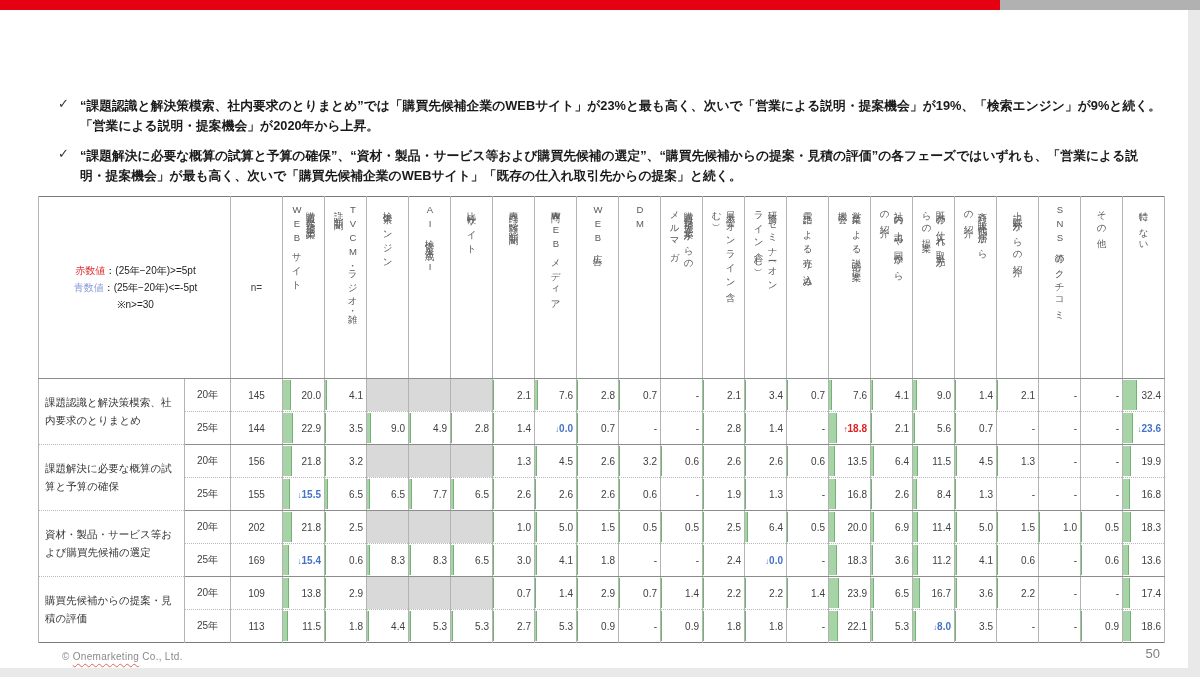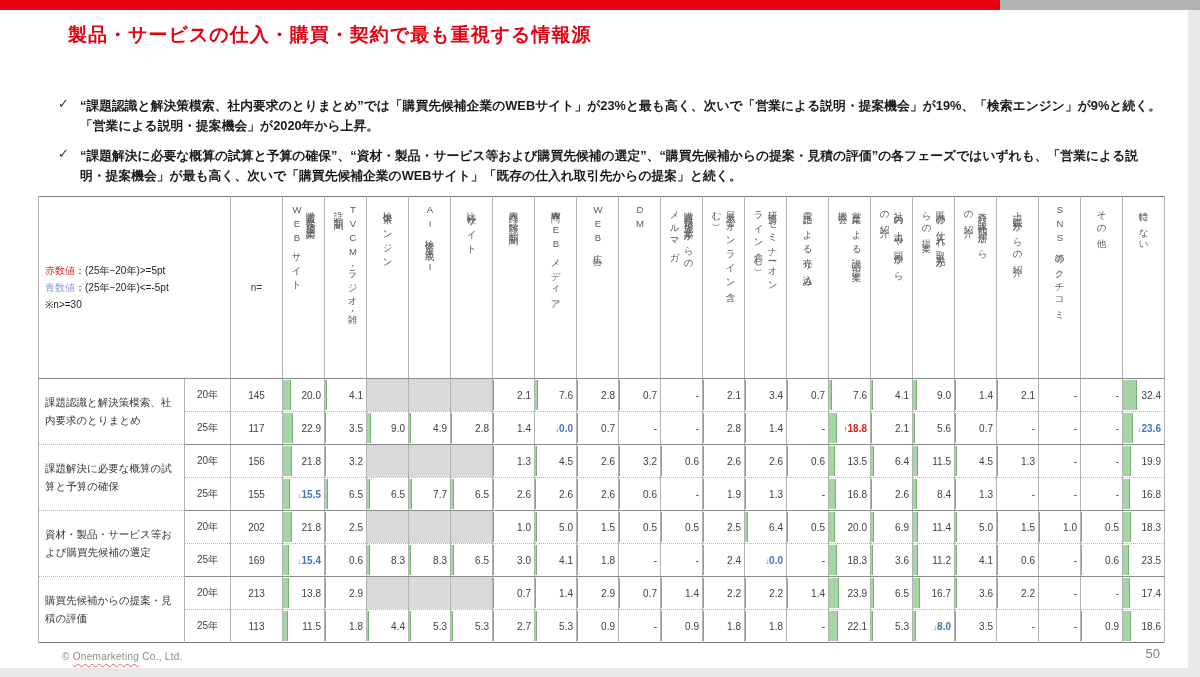--- a/index.html
+++ b/index.html
@@ -14,21 +14,21 @@
   .bullets { position:absolute; left:58px; top:86px; width:1105px; }
   .bullet { display:flex; margin-bottom:9px; }
   .bullet .check { width:22px; font-size:13px; color:#333; flex:none; }
   .bullet .btext { flex:1; font-size:12.8px; font-weight:bold; color:#1a1a1a; line-height:1.6; }
 
   
   .tablewrap { position:absolute; left:38px; top:186px; }
   table { border-collapse:collapse; table-layout:fixed; background:#fff; border:1px solid #7a7a7a; }
   th, td { border-left:1px solid #b3b3b3; border-right:1px solid #b3b3b3; }
   thead th { border-bottom:1px solid #8c8c8c; background:#fff; font-weight:normal; }
-  th.legend { vertical-align:middle; text-align:left; padding:4px 4px 4px 6px; }
+  th.legend { vertical-align:middle; text-align:center; padding:4px 4px 4px 6px; }
   .legend-line { font-size:10px; color:#222; line-height:1.7; white-space:nowrap; }
   .legend-red  { color:#e03030; }
   .legend-blue { color:#8d9cd8; }
   th.ncol { font-size:10px; color:#404040; text-align:center; vertical-align:middle; }
   th.vh { height:182px; vertical-align:top; text-align:center; padding-top:7px; }
   .vtext { display:inline-block; writing-mode:vertical-rl; text-orientation:upright;
            white-space:pre-line; font-size:9.5px; line-height:14px; letter-spacing:3px;
            color:#595959; max-height:172px; text-align:left; }
 
   tbody td { height:33px; font-size:10px; color:#404040; }
@@ -48,21 +48,20 @@
 
   .footer { position:absolute; left:62px; top:641px; font-size:10px; color:#8a8a8a; letter-spacing:0.3px; }
   .footer .brand { text-decoration:underline wavy #e46060; text-underline-offset:3px; }
   .pagenum { position:absolute; left:1120px; top:636px; width:40px; text-align:right; font-size:13px; color:#808080; }
 </style>
 </head>
 <body>
 
 <div class="viewport">
   <div class="slide">
-    <div class="title">製品・サービスの仕入・購買・契約で最も重視する情報源</div>
 
     <div class="bullets">
       <div class="bullet">
         <span class="check">✓</span>
         <span class="btext">“課題認識と解決策模索、社内要求のとりまとめ”では「購買先候補企業のWEBサイト」が23%と最も高く、次いで「営業による説明・提案機会」が19%、「検索エンジン」が9%と続く。「営業による説明・提案機会」が2020年から上昇。</span>
       </div>
       <div class="bullet">
         <span class="check">✓</span>
         <span class="btext">“課題解決に必要な概算の試算と予算の確保”、“資材・製品・サービス等および購買先候補の選定”、“購買先候補からの提案・見積の評価”の各フェーズではいずれも、「営業による説明・提案機会」が最も高く、次いで「購買先候補企業のWEBサイト」「既存の仕入れ取引先からの提案」と続く。</span>
       </div>
@@ -158,21 +157,21 @@
               <td class="val"><span class="bar" style="width: 2px;"></span><span class="num ">4.1</span></td>
               <td class="val"><span class="bar" style="width: 4px;"></span><span class="num ">9.0</span></td>
               <td class="val"><span class="bar" style="width: 1px;"></span><span class="num ">1.4</span></td>
               <td class="val"><span class="bar" style="width: 1px;"></span><span class="num ">2.1</span></td>
               <td class="val"><span class="num ">-</span></td>
               <td class="val"><span class="num ">-</span></td>
               <td class="val"><span class="bar" style="width: 14px;"></span><span class="num ">32.4</span></td>
             </tr>
             <tr class="y25">
               <td class="year">25年</td>
-              <td class="ncell">117</td>
+              <td class="ncell">144</td>
               <td class="val"><span class="bar" style="width: 10px;"></span><span class="num ">22.9</span></td>
               <td class="val"><span class="bar" style="width: 1px;"></span><span class="num ">3.5</span></td>
               <td class="val"><span class="bar" style="width: 4px;"></span><span class="num ">9.0</span></td>
               <td class="val"><span class="bar" style="width: 2px;"></span><span class="num ">4.9</span></td>
               <td class="val"><span class="bar" style="width: 1px;"></span><span class="num ">2.8</span></td>
               <td class="val"><span class="bar" style="width: 1px;"></span><span class="num ">1.4</span></td>
               <td class="val"><span class="num down"><span class="arrow">↓</span>0.0</span></td>
               <td class="val"><span class="bar" style="width: 1px;"></span><span class="num ">0.7</span></td>
               <td class="val"><span class="num ">-</span></td>
               <td class="val"><span class="num ">-</span></td>
@@ -281,26 +280,26 @@
               <td class="val"><span class="bar" style="width: 1px;"></span><span class="num ">2.4</span></td>
               <td class="val"><span class="num down"><span class="arrow">↓</span>0.0</span></td>
               <td class="val"><span class="num ">-</span></td>
               <td class="val"><span class="bar" style="width: 8px;"></span><span class="num ">18.3</span></td>
               <td class="val"><span class="bar" style="width: 2px;"></span><span class="num ">3.6</span></td>
               <td class="val"><span class="bar" style="width: 5px;"></span><span class="num ">11.2</span></td>
               <td class="val"><span class="bar" style="width: 2px;"></span><span class="num ">4.1</span></td>
               <td class="val"><span class="bar" style="width: 1px;"></span><span class="num ">0.6</span></td>
               <td class="val"><span class="num ">-</span></td>
               <td class="val"><span class="bar" style="width: 1px;"></span><span class="num ">0.6</span></td>
-              <td class="val"><span class="bar" style="width: 6px;"></span><span class="num ">23.5</span></td>
+              <td class="val"><span class="bar" style="width: 6px;"></span><span class="num ">13.6</span></td>
             </tr>
             <tr class="y20">
               <td class="label" rowspan="2">購買先候補からの提案・見積の評価</td>
               <td class="year">20年</td>
-              <td class="ncell">213</td>
+              <td class="ncell">109</td>
               <td class="val"><span class="bar" style="width: 6px;"></span><span class="num ">13.8</span></td>
               <td class="val"><span class="bar" style="width: 1px;"></span><span class="num ">2.9</span></td>
               <td class="val gray"></td>
               <td class="val gray"></td>
               <td class="val gray"></td>
               <td class="val"><span class="bar" style="width: 1px;"></span><span class="num ">0.7</span></td>
               <td class="val"><span class="bar" style="width: 1px;"></span><span class="num ">1.4</span></td>
               <td class="val"><span class="bar" style="width: 1px;"></span><span class="num ">2.9</span></td>
               <td class="val"><span class="bar" style="width: 1px;"></span><span class="num ">0.7</span></td>
               <td class="val"><span class="bar" style="width: 1px;"></span><span class="num ">1.4</span></td>

